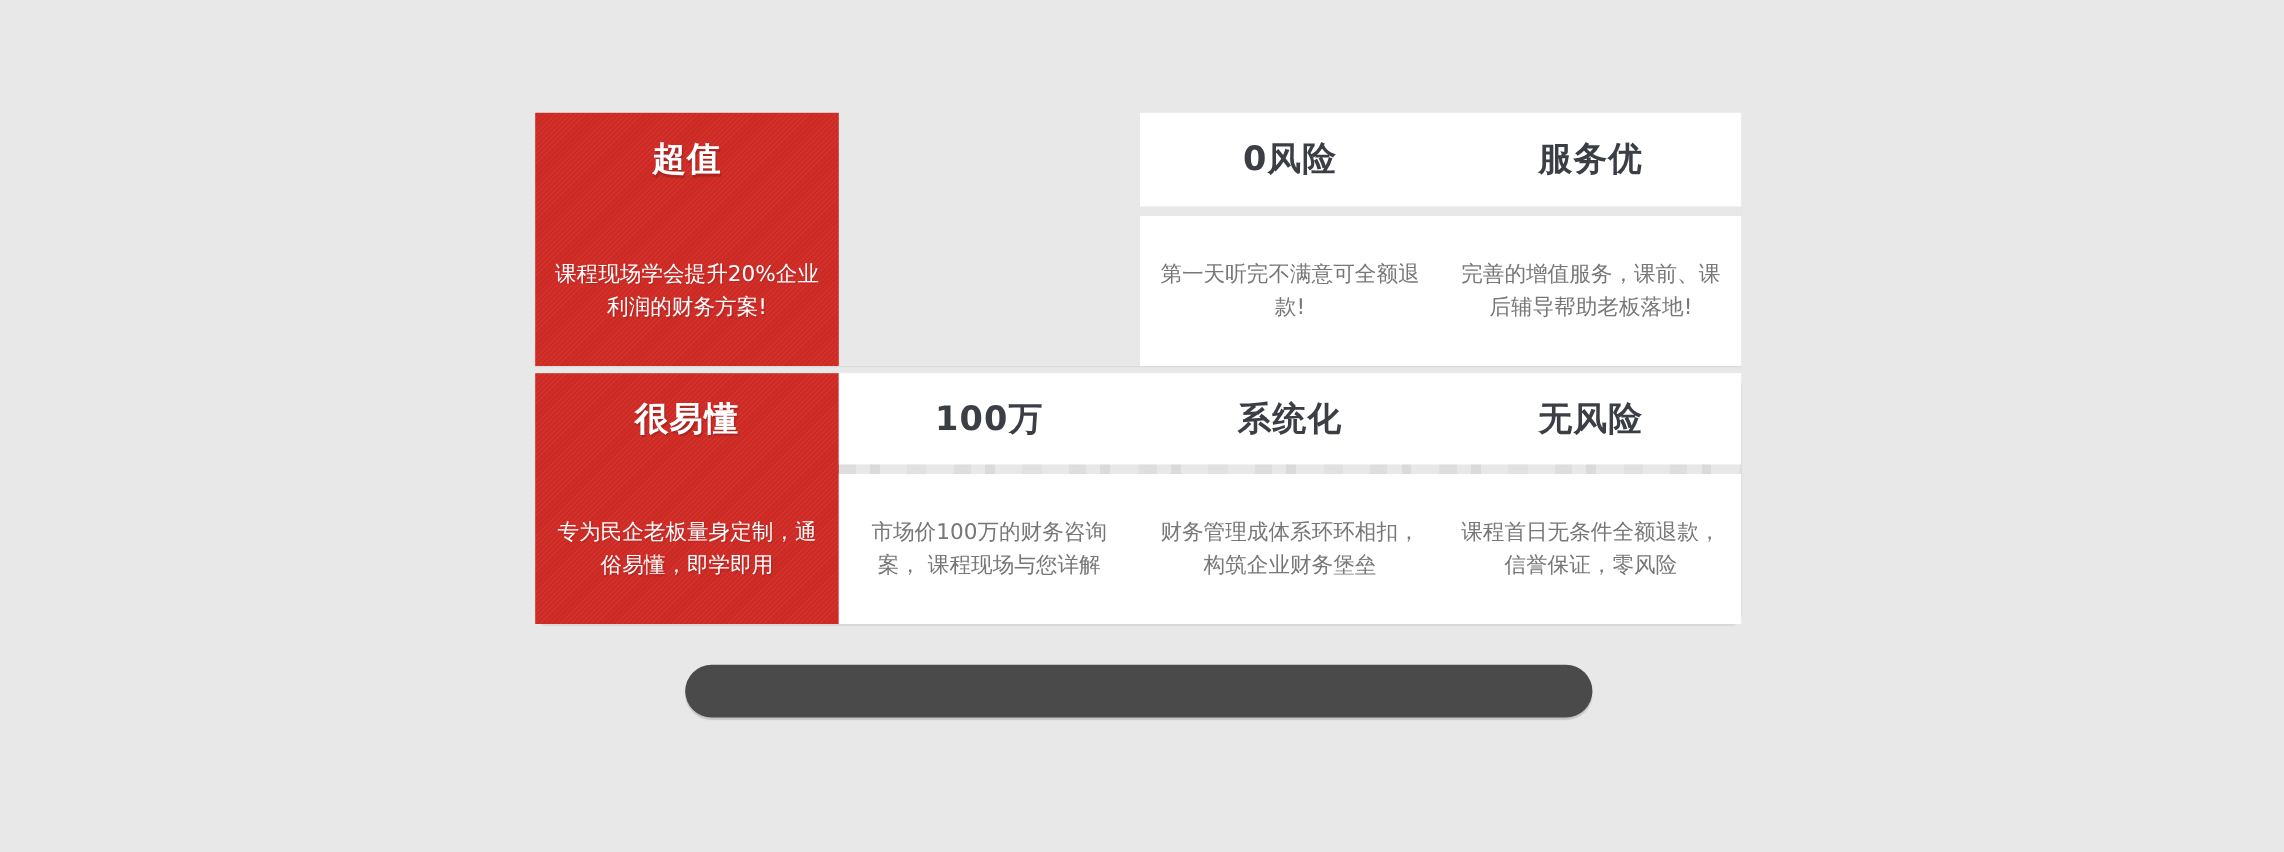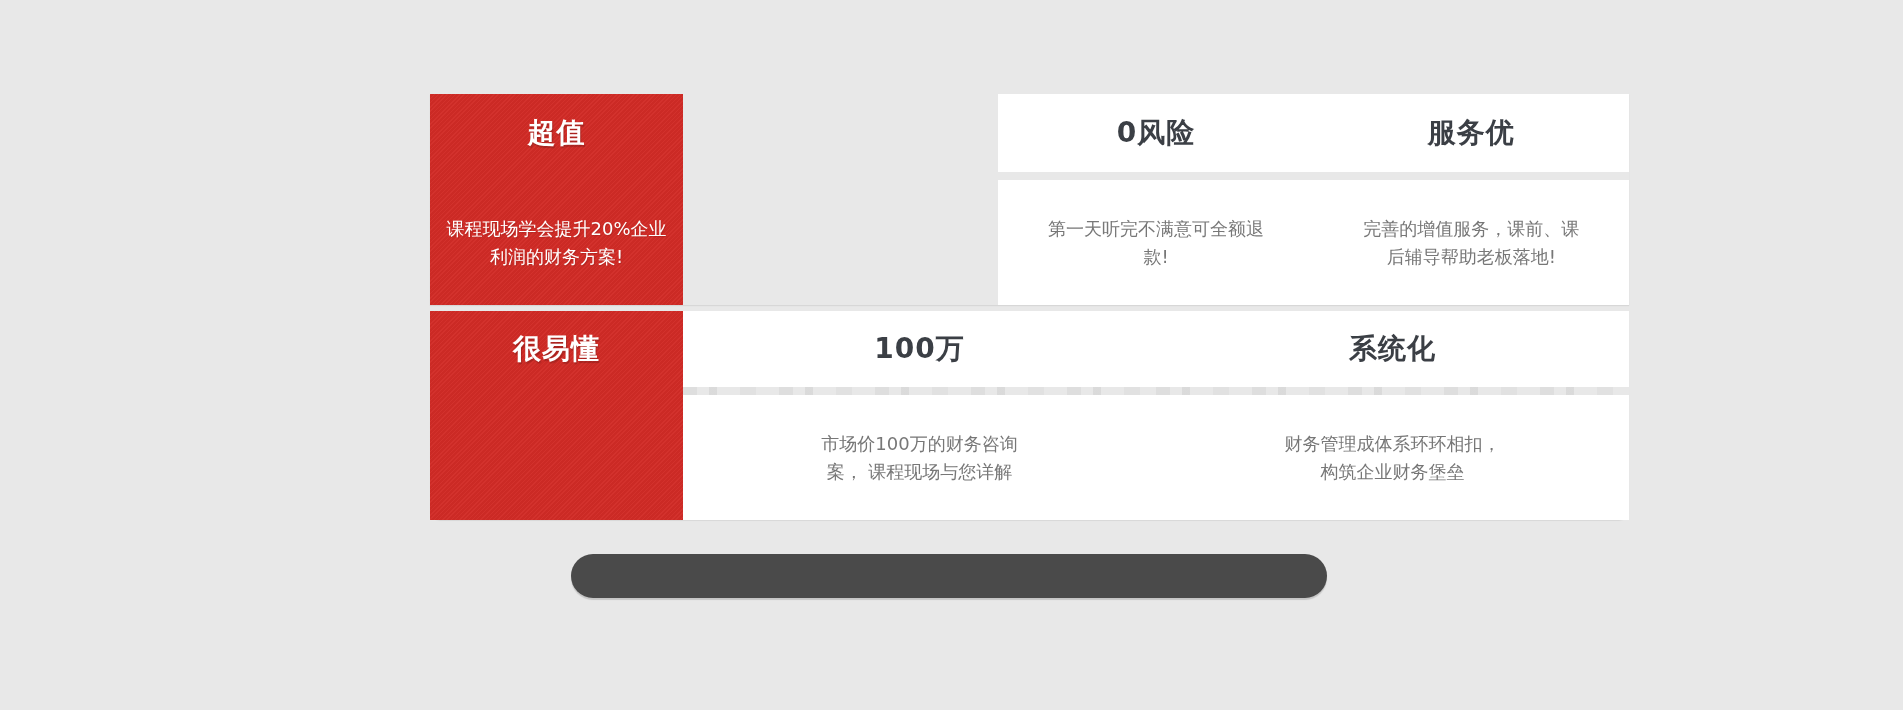--- a/index.html
+++ b/index.html
@@ -9,23 +9,23 @@
     position: relative;
     width: 1903px;
     height: 710px;
     background: var(--page-bg, #e8e8e8);
     overflow: hidden;
   }
 
   
   .feature-table {
     position: absolute;
-    left: 430px;
+    left: 446px;
     top: 94px;
-    width: 1199px;
+    width: 1005px;
   }
 
   .row {
     display: flex;
     box-shadow: 0 1px 1px rgba(0,0,0,0.07);
   }
   .row + .row { margin-top: 6px; border-radius: 10px; }
 
   .cell {
     display: flex;
@@ -154,20 +154,24 @@
         </div>
       </div>
     </div>
 
     <div class="row row-2">
       <div class="cell highlight">
         <div class="head">
           <h2 class="title">很易懂</h2>
         </div>
         <div class="gap"></div>
+        <div class="body">
+          <p class="desc">专为民企老板量身定制，通
+俗易懂，即学即用</p>
+        </div>
       </div>
 
       <div class="cell plain">
         <div class="head">
           <h2 class="title">100万</h2>
         </div>
         <div class="gap textured"></div>
         <div class="body">
           <p class="desc">市场价100万的财务咨询
 案， 课程现场与您详解</p>
@@ -178,19 +182,29 @@
         <div class="head">
           <h2 class="title">系统化</h2>
         </div>
         <div class="gap textured"></div>
         <div class="body">
           <p class="desc">财务管理成体系环环相扣，
 构筑企业财务堡垒</p>
         </div>
       </div>
 
+      <div class="cell plain">
+        <div class="head">
+          <h2 class="title">无风险</h2>
+        </div>
+        <div class="gap textured"></div>
+        <div class="body">
+          <p class="desc">课程首日无条件全额退款，
+信誉保证，零风险</p>
+        </div>
+      </div>
     </div>
 
   </div>
 
   <div class="pedestal"></div>
 
 </div>
 
 </body></html>

